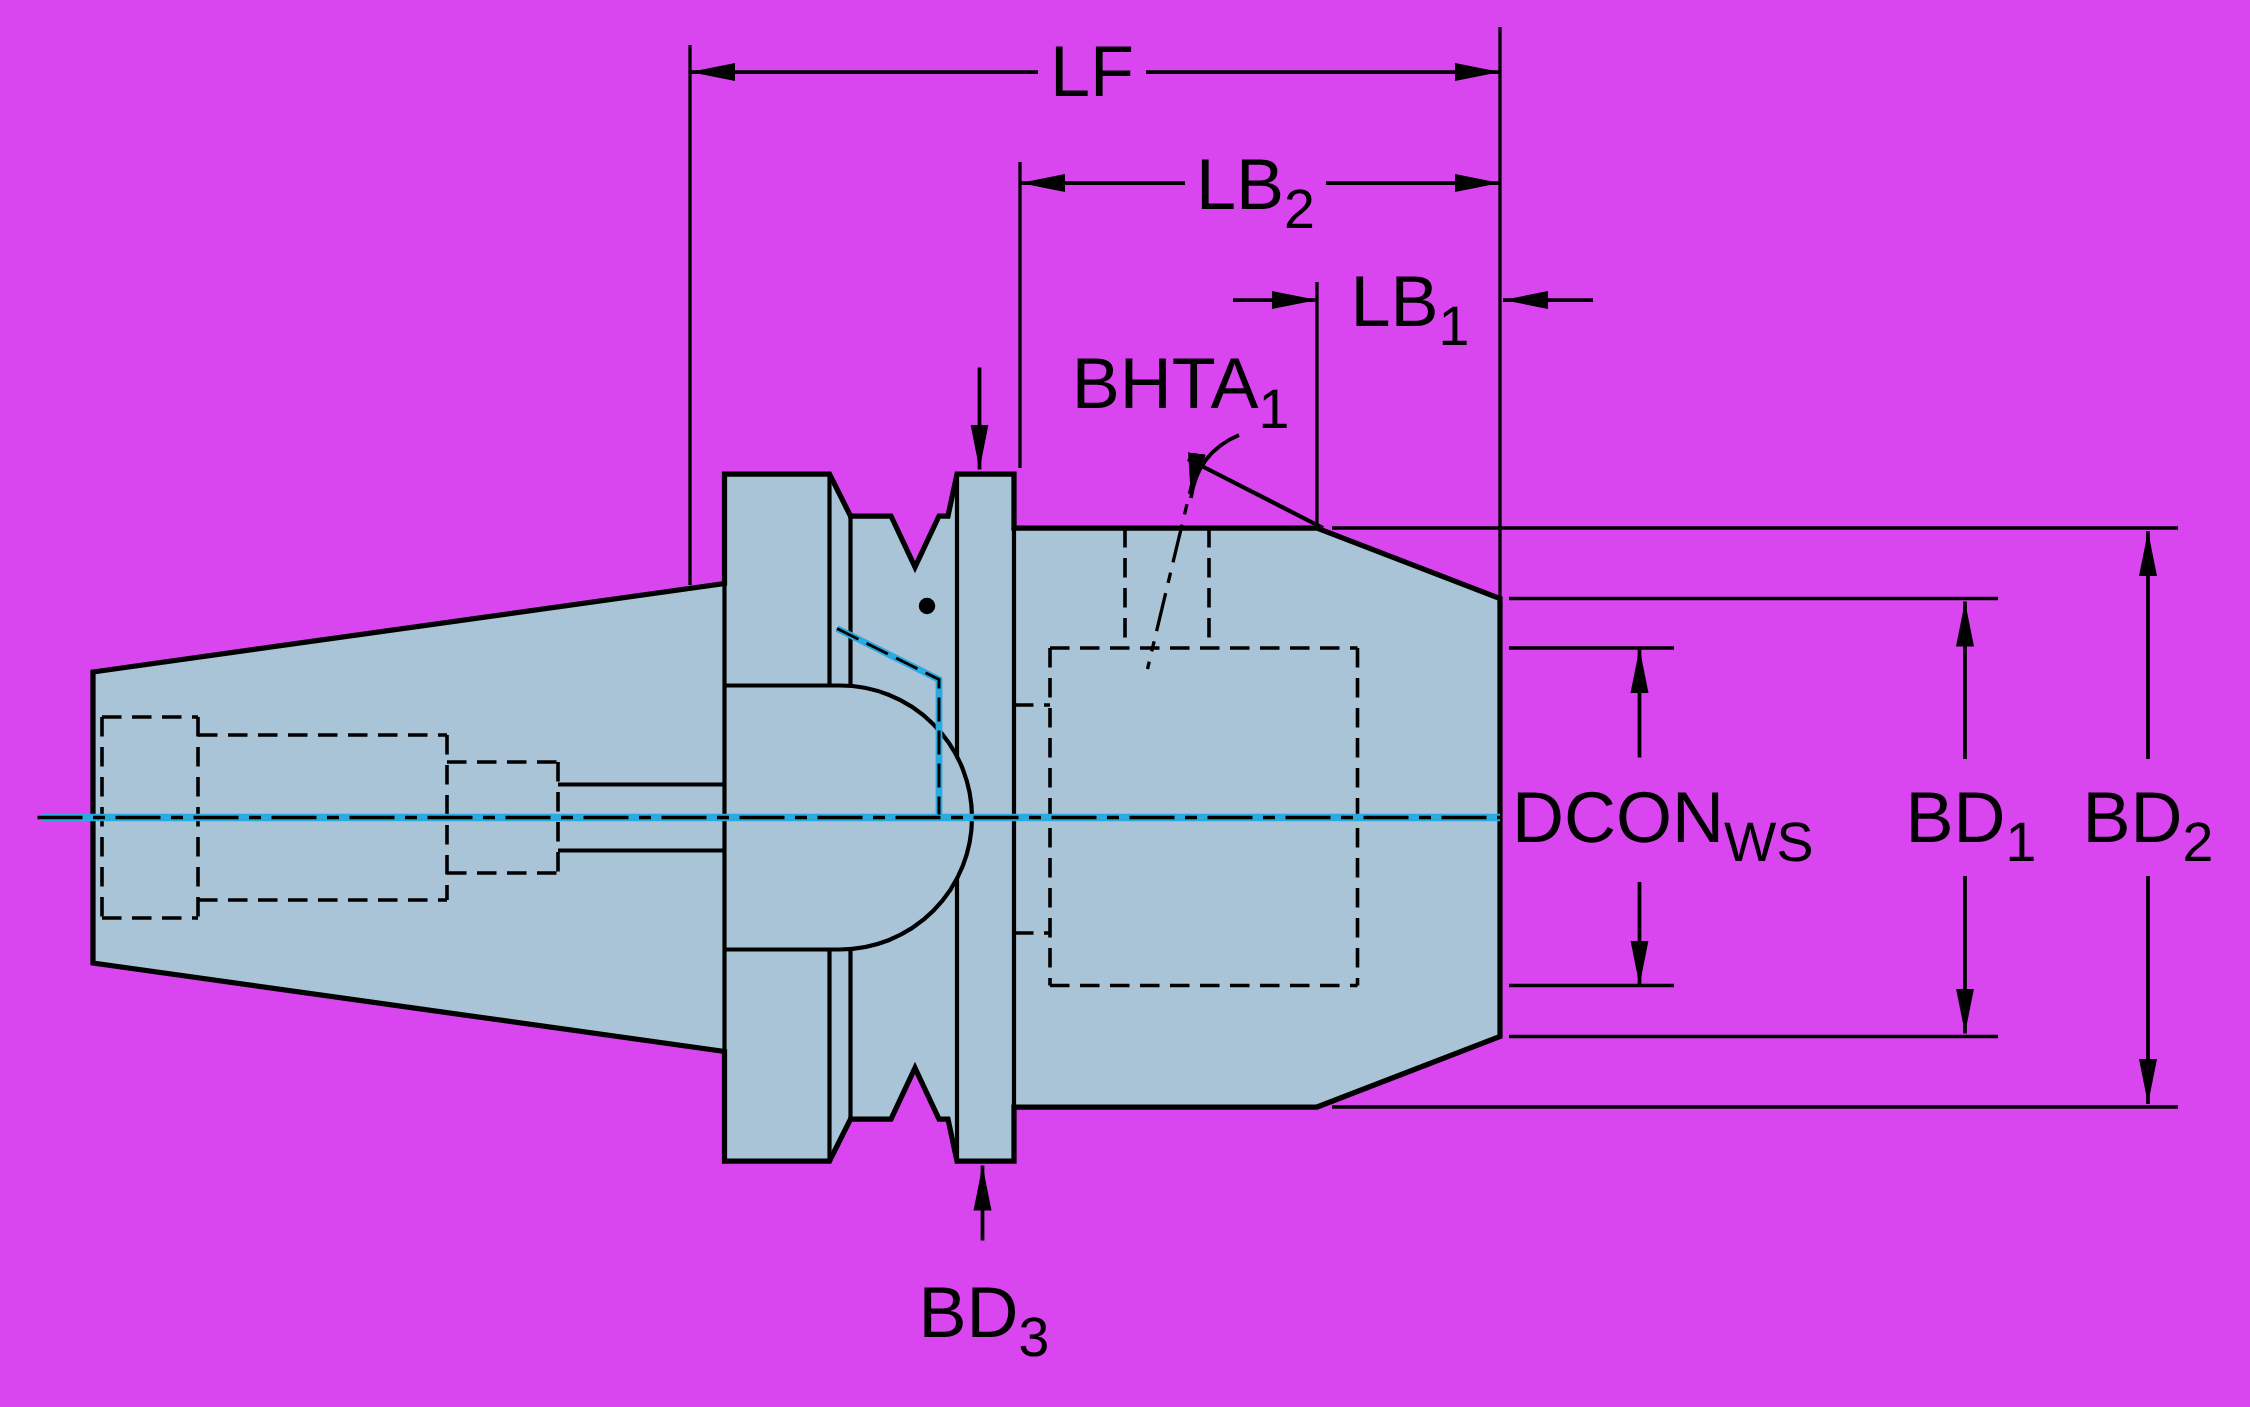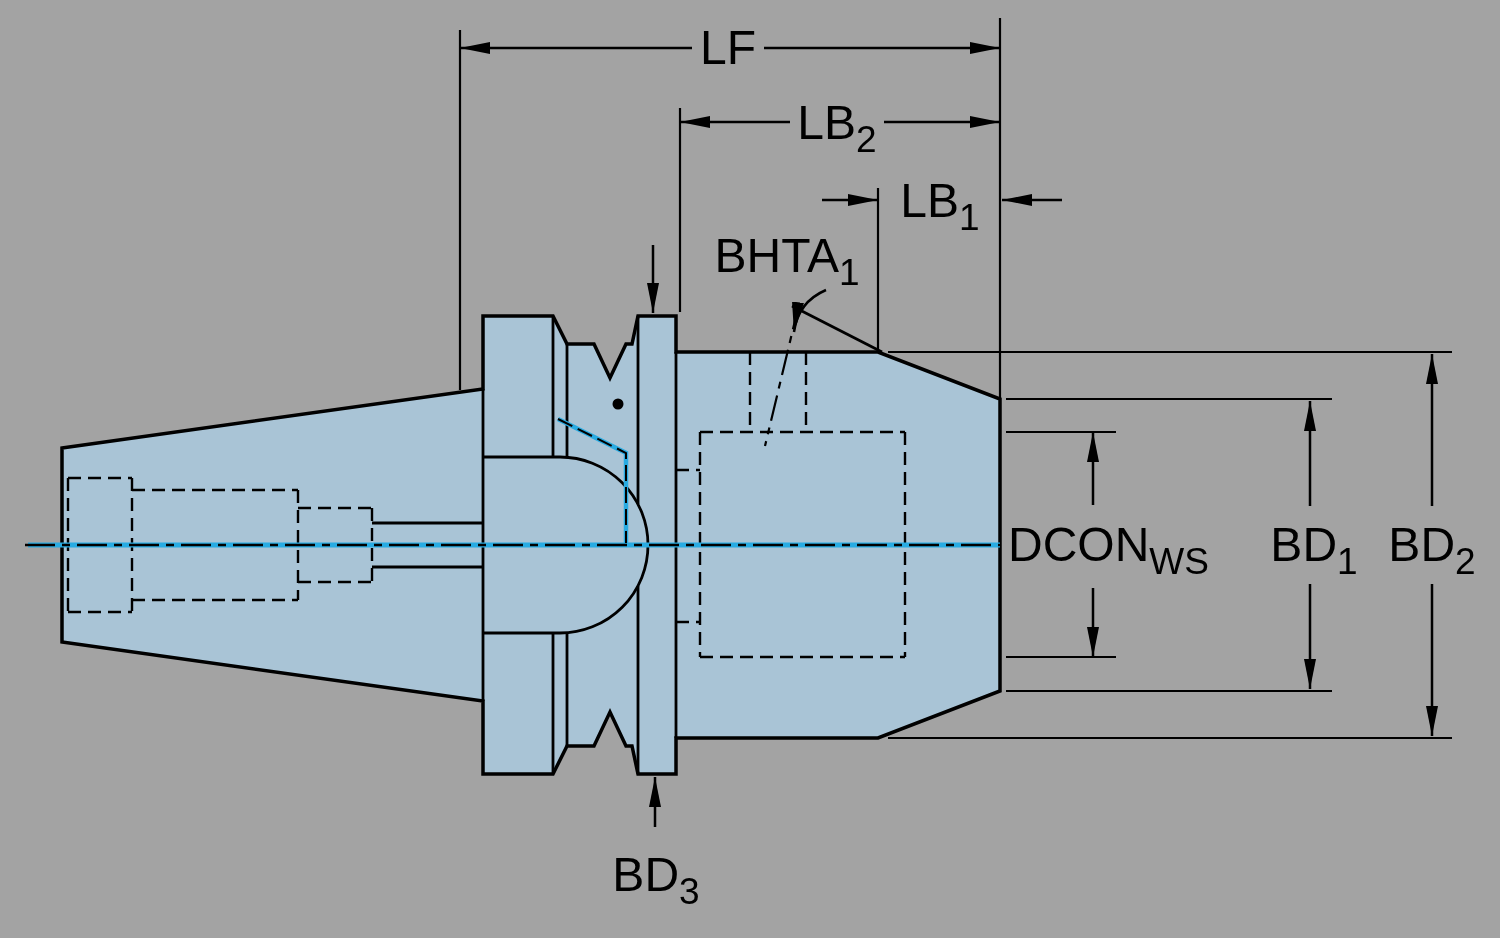--- a/index.html
+++ b/index.html
@@ -1,19 +1,19 @@
 <!DOCTYPE html>
 <html><head>
 <meta charset="utf-8">
 <style>
   html, body { margin: 0; padding: 0; background: #ffffff; }
   .canvas {
     position: relative;
     width: 1500px; height: 938px;
-    background: #a3a3a3;
+    background: #d946ef;
     overflow: hidden;
   }
   svg { display: block; }
 
   .outline   { stroke: #000; stroke-width: 3.5; stroke-linejoin: miter; }
   .solid2    { stroke: #000; stroke-width: 2.8; fill: none; }
   .hiddenln  { stroke: #000; stroke-width: 2.4; fill: none; stroke-dasharray: 13 7; }
   .dashdot   { stroke: #000; stroke-width: 2.2; fill: none; stroke-dasharray: 26 7 7 7; }
   .dim       { stroke: #000; stroke-width: 2.5; fill: none; }
   .ext       { stroke: #000; stroke-width: 2.2; fill: none; }

